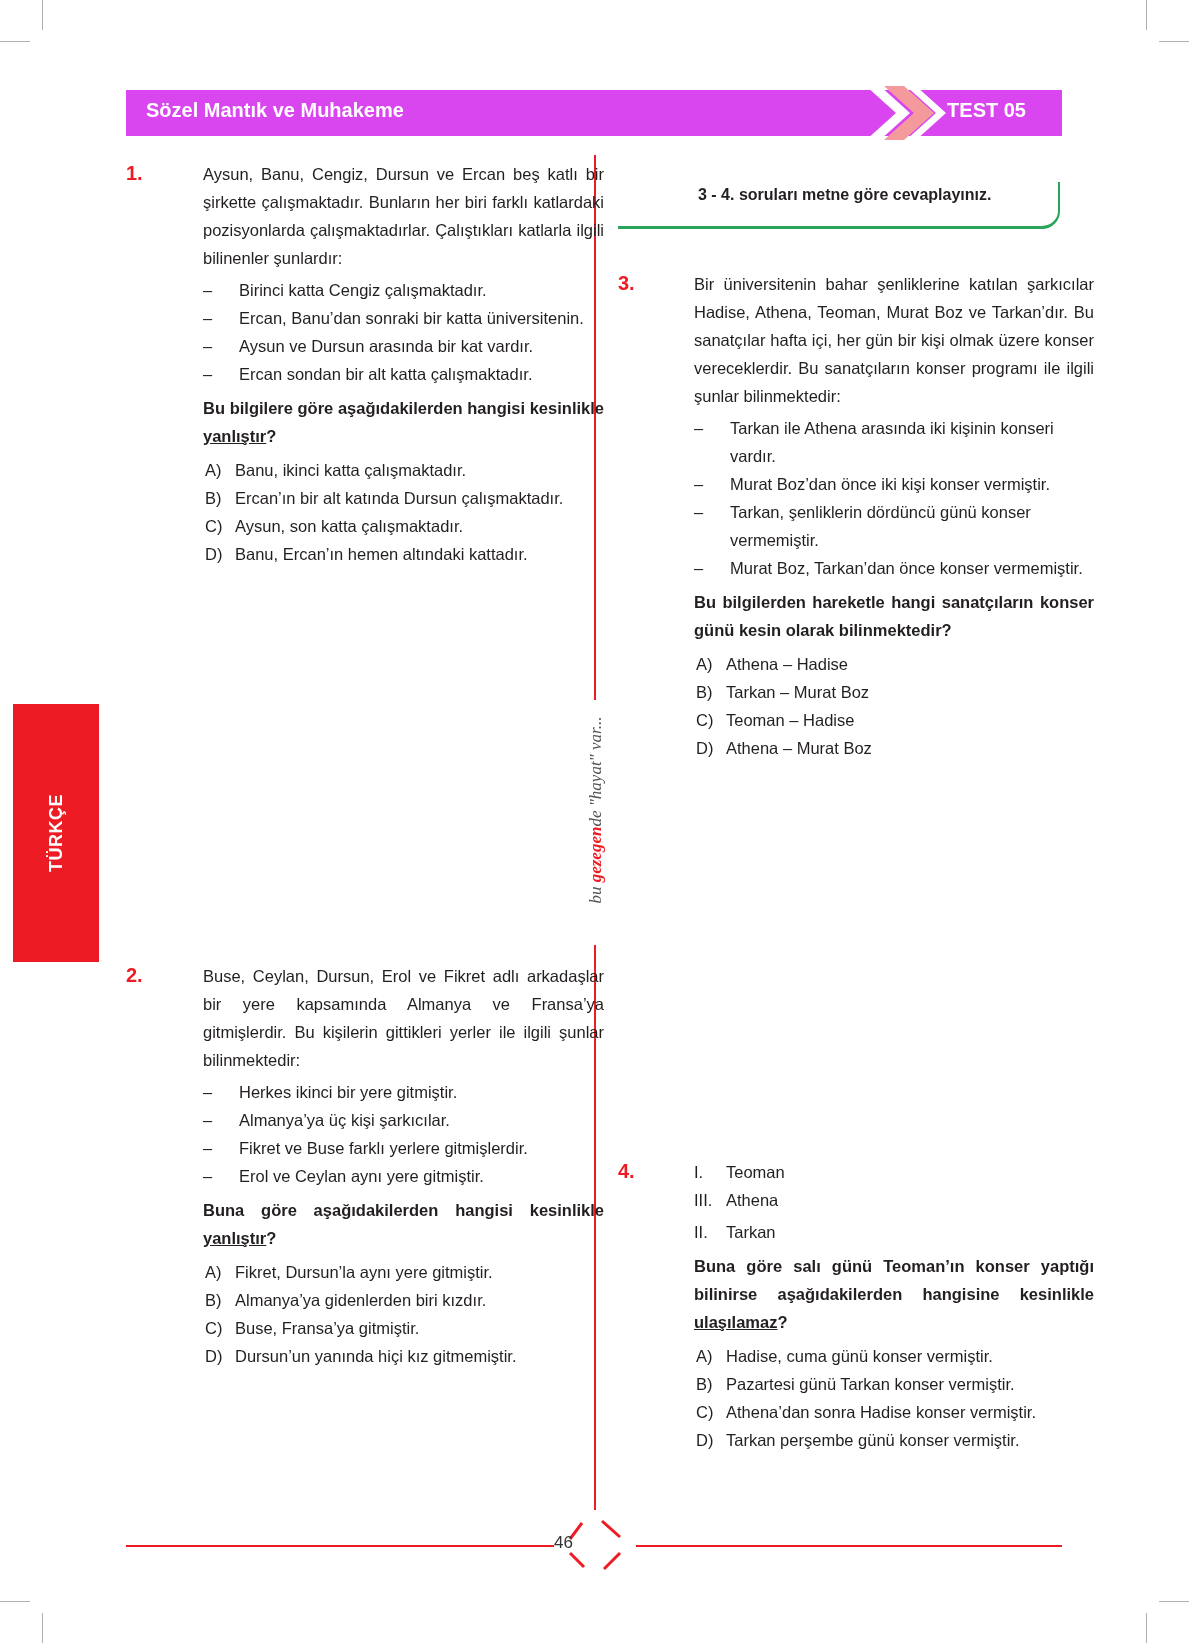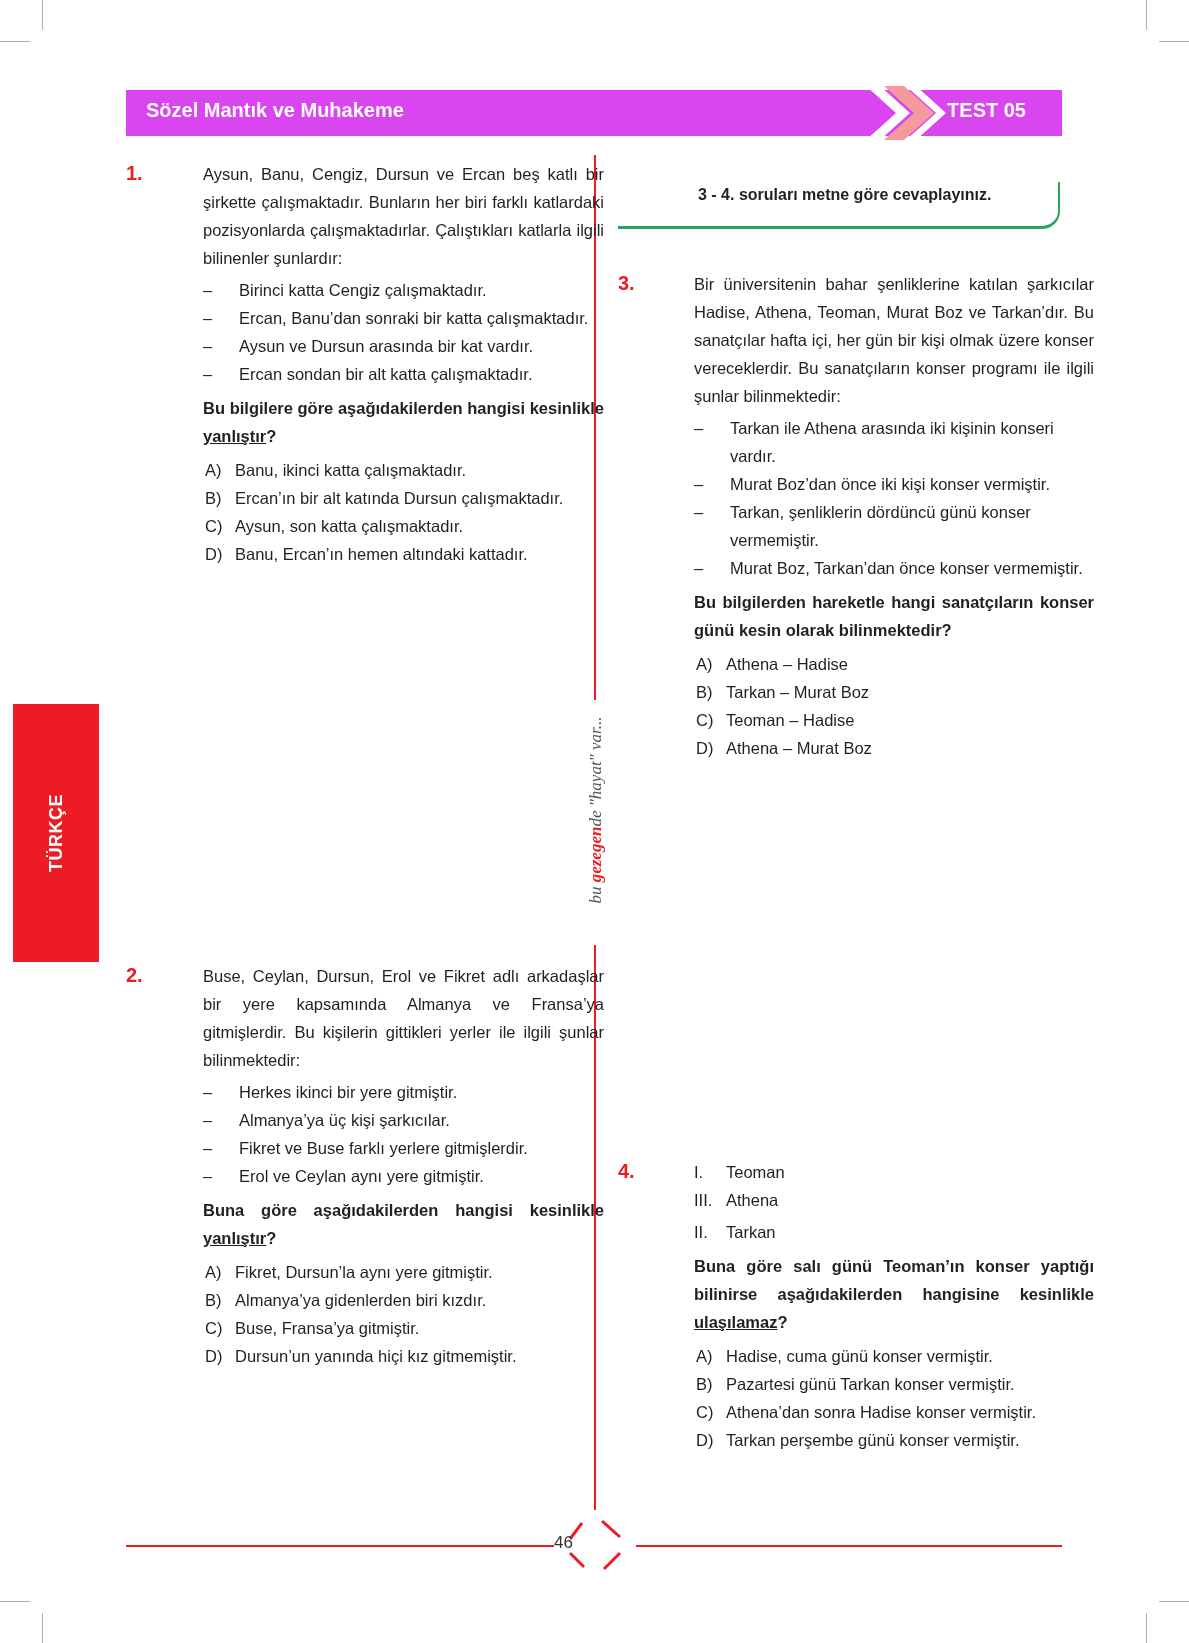--- a/index.html
+++ b/index.html
@@ -64,21 +64,21 @@
 
 <div class="divider" style="top:155px;height:545px;"></div>
 <div class="divider" style="top:945px;height:565px;"></div>
 <div class="vtext"><span>bu </span><span class="hl">gezegen</span><span>de "hayat" var...</span></div>
 
 <span class="qnum" style="left:126px;top:162px;">1.</span>
 <div class="q" style="left:171px;top:160px;width:401px;">
   <div class="para">Aysun, Banu, Cengiz, Dursun ve Ercan beş katlı bir şirkette çalışmaktadır. Bunların her biri farklı katlardaki pozisyonlarda çalışmaktadırlar. Çalıştıkları katlarla ilgili bilinenler şunlardır:</div>
   <div style="margin-top:4px;">
     <div class="bullet"><span class="dash">–</span><span>Birinci katta Cengiz çalışmaktadır.</span></div>
-    <div class="bullet"><span class="dash">–</span><span>Ercan, Banu’dan sonraki bir katta çalışmaktadır.</span></div>
+    <div class="bullet"><span class="dash">–</span><span>Ercan, Banu’dan sonraki bir katta üniversitenin.</span></div>
     <div class="bullet"><span class="dash">–</span><span>Aysun ve Dursun arasında bir kat vardır.</span></div>
     <div class="bullet"><span class="dash">–</span><span>Ercan sondan bir alt katta çalışmaktadır.</span></div>
   </div>
   <div class="stem"><span>Bu bilgilere göre aşağıdakilerden hangisi kesinlikle </span><u>yanlıştır</u><span>?</span></div>
   <div class="opts">
     <div class="opt"><span class="lbl">A)</span><span>Banu, ikinci katta çalışmaktadır.</span></div>
     <div class="opt"><span class="lbl">B)</span><span>Ercan’ın bir alt katında Dursun çalışmaktadır.</span></div>
     <div class="opt"><span class="lbl">C)</span><span>Aysun, son katta çalışmaktadır.</span></div>
     <div class="opt"><span class="lbl">D)</span><span>Banu, Ercan’ın hemen altındaki kattadır.</span></div>
   </div>

